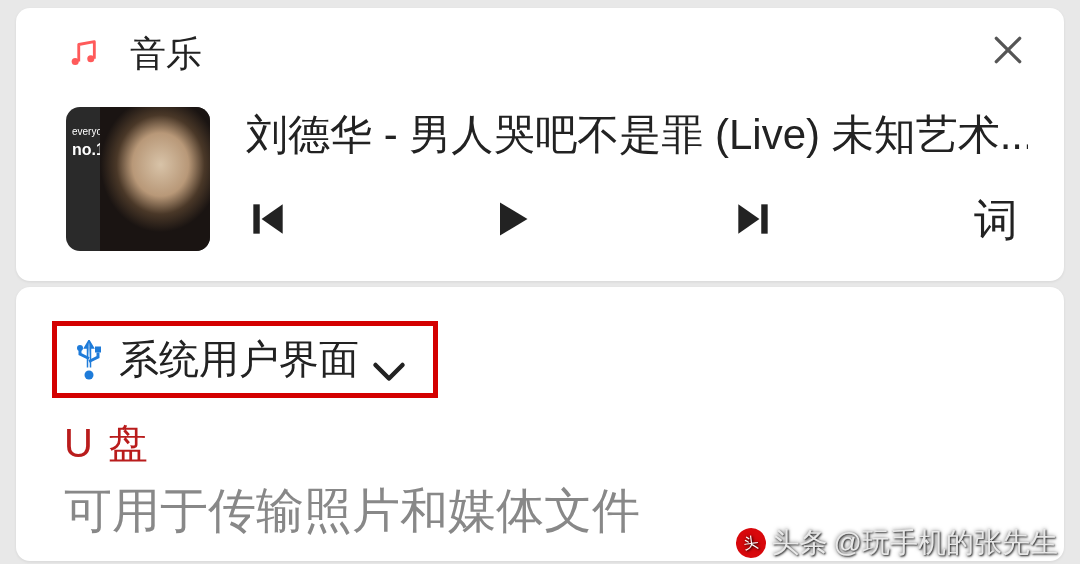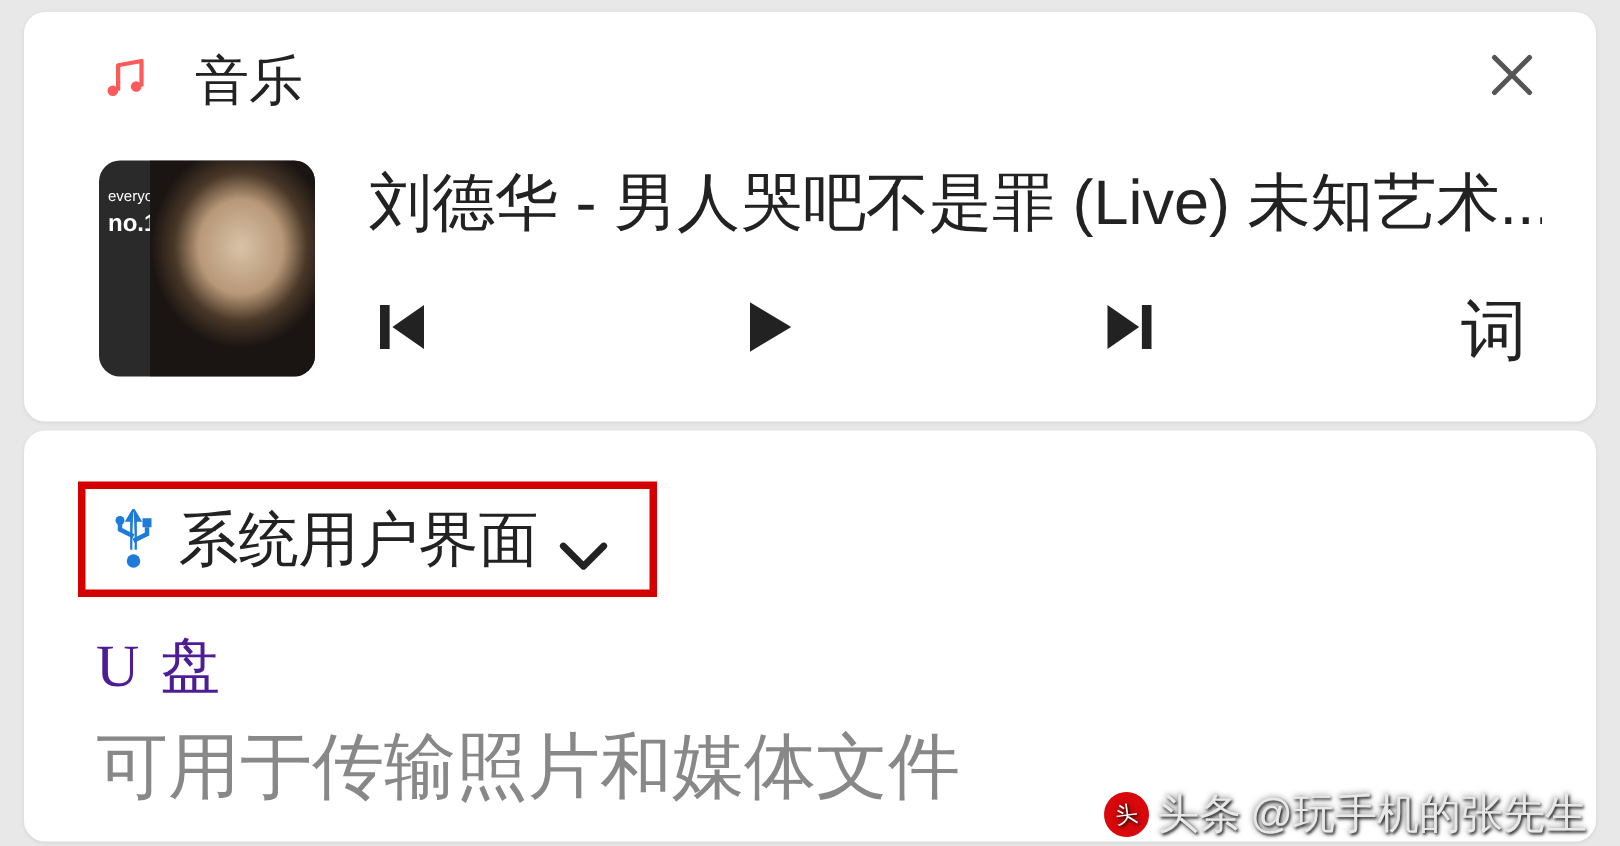--- a/index.html
+++ b/index.html
@@ -145,24 +145,23 @@
     }
     .chevron-down-icon svg {
       width: 36px;
       height: 24px;
     }
     .udisk-section {
       padding: 0 0 0 48px;
     }
     .udisk-title {
       font-size: 40px;
-      color: #4c1d95;
+      color: #b91c1c;
       margin-bottom: 8px;
       letter-spacing: 2px;
-      font-family: Liberation Serif, serif;
     }
     .udisk-sub {
       font-size: 48px;
       color: #888;
     }
     .watermark {
       position: absolute;
       right: 22px;
       bottom: 2px;
       color: #e8e8e8;

